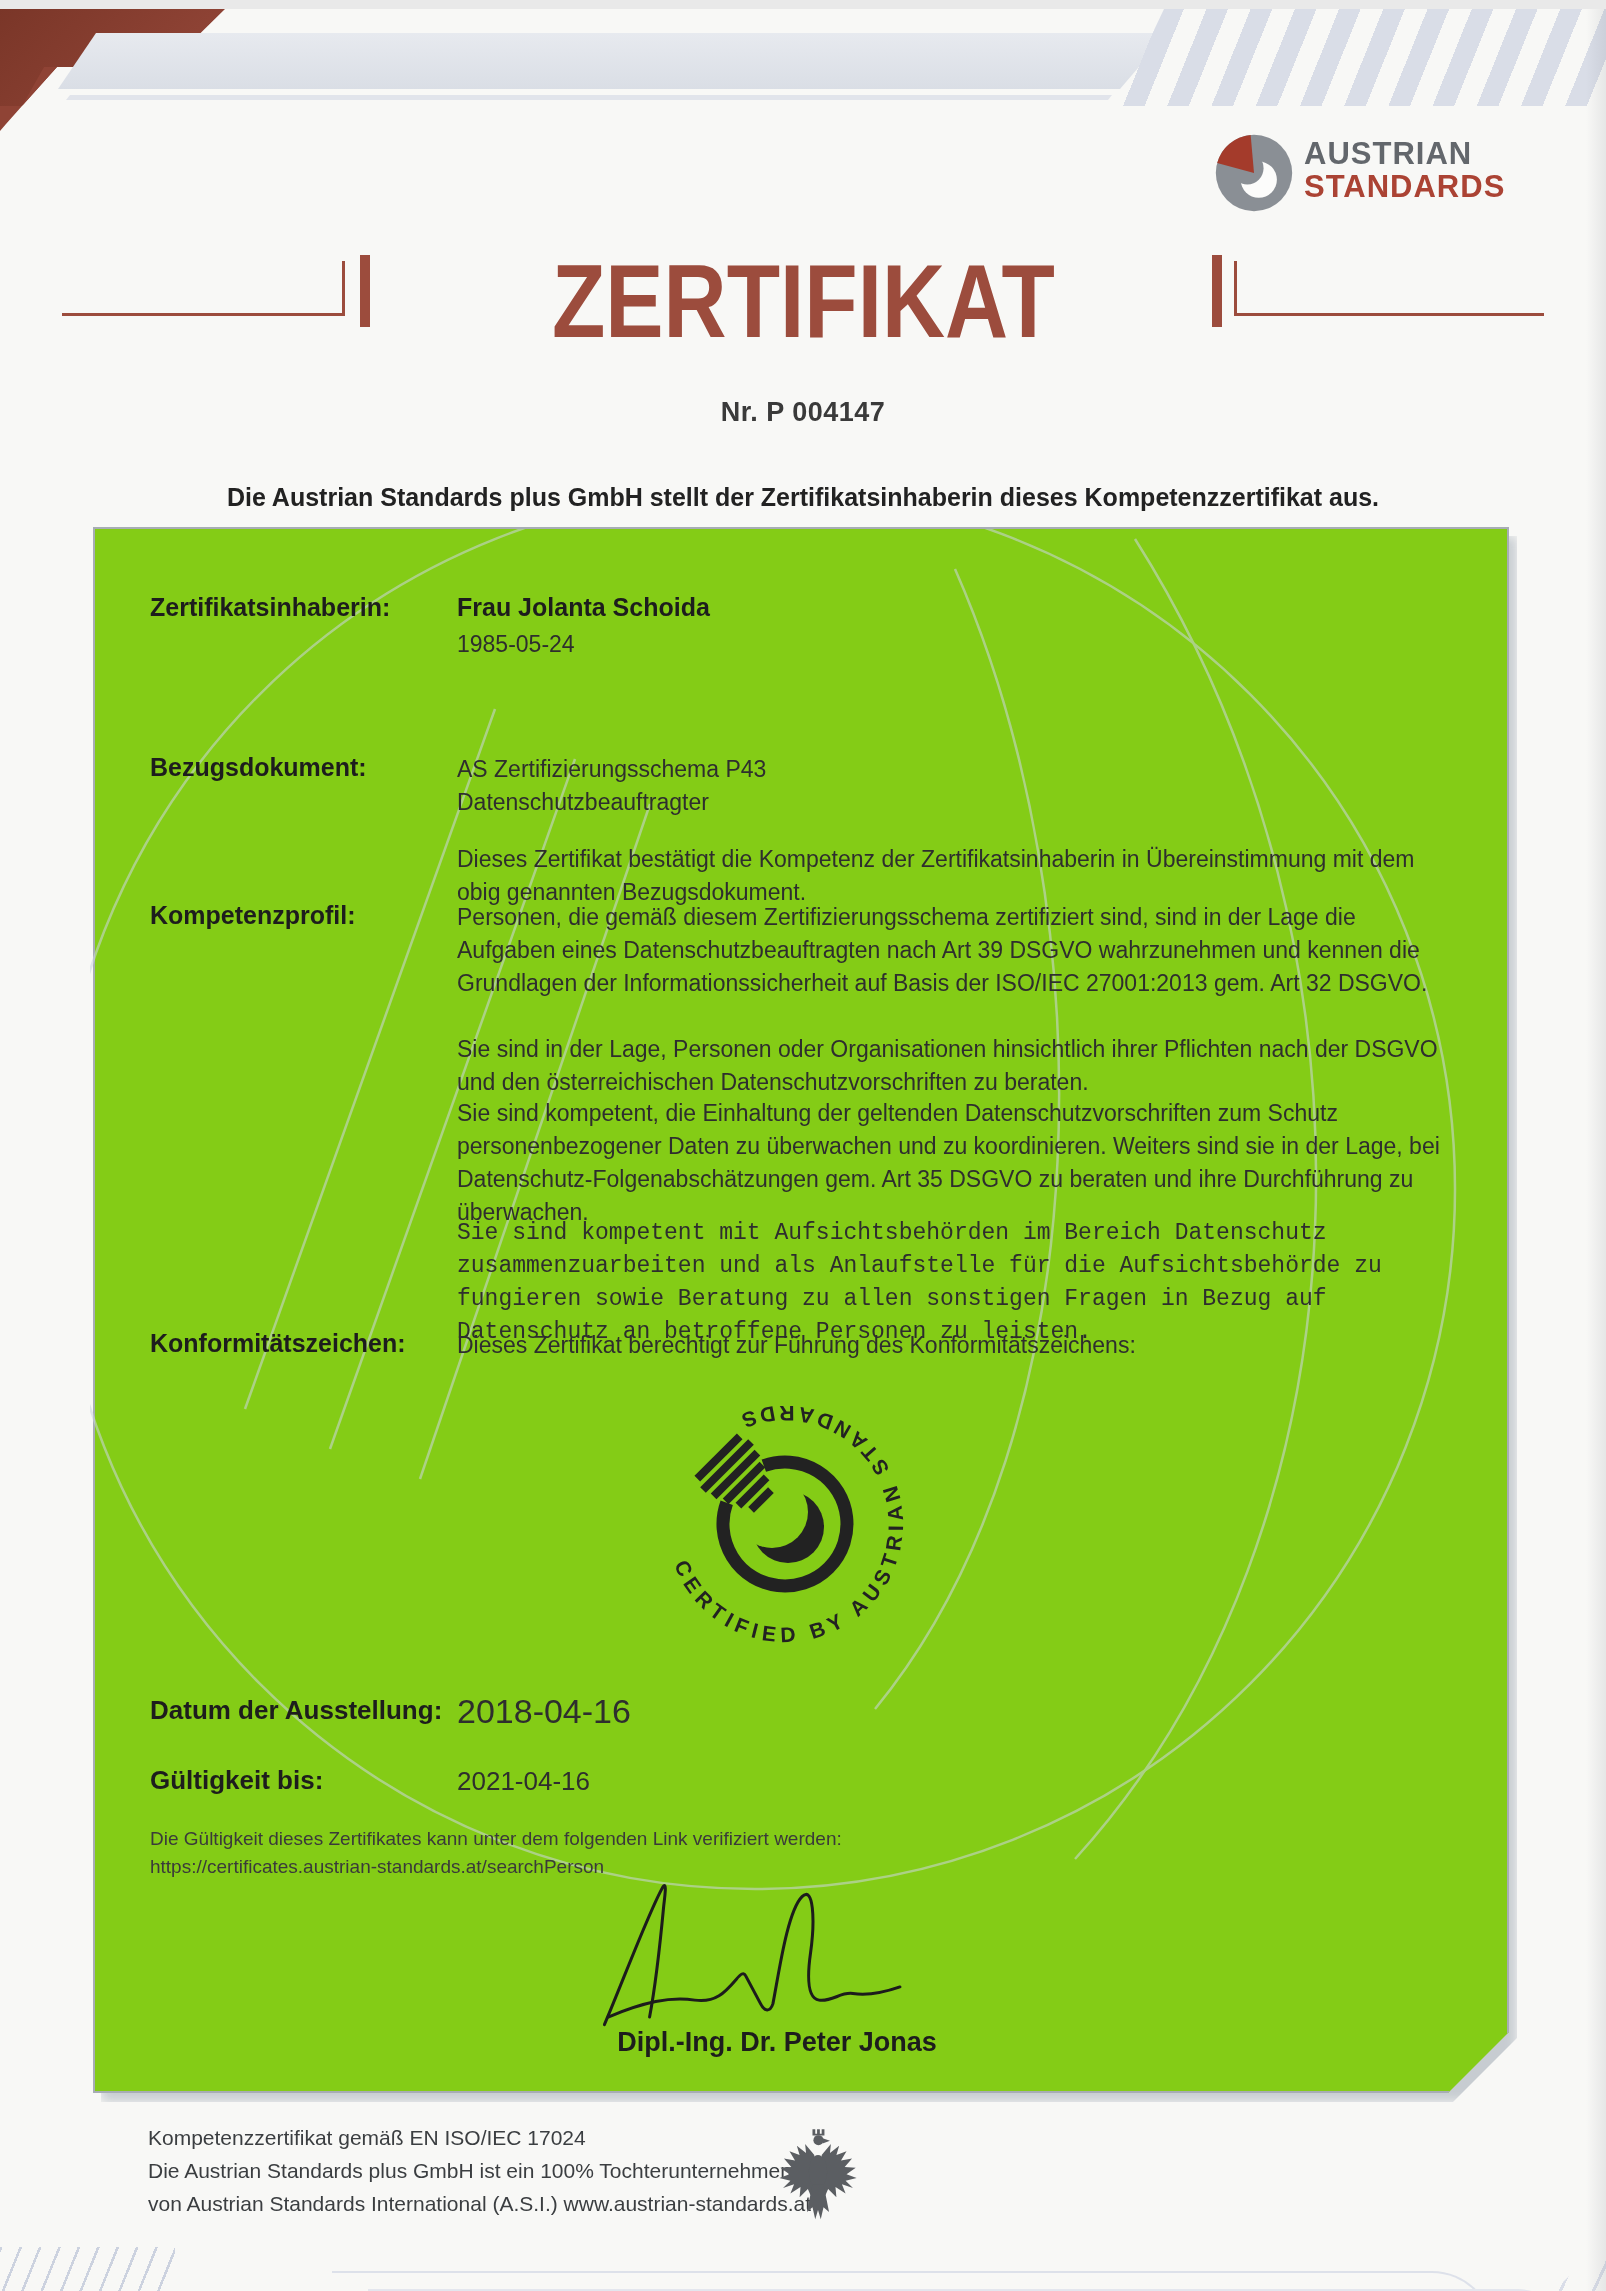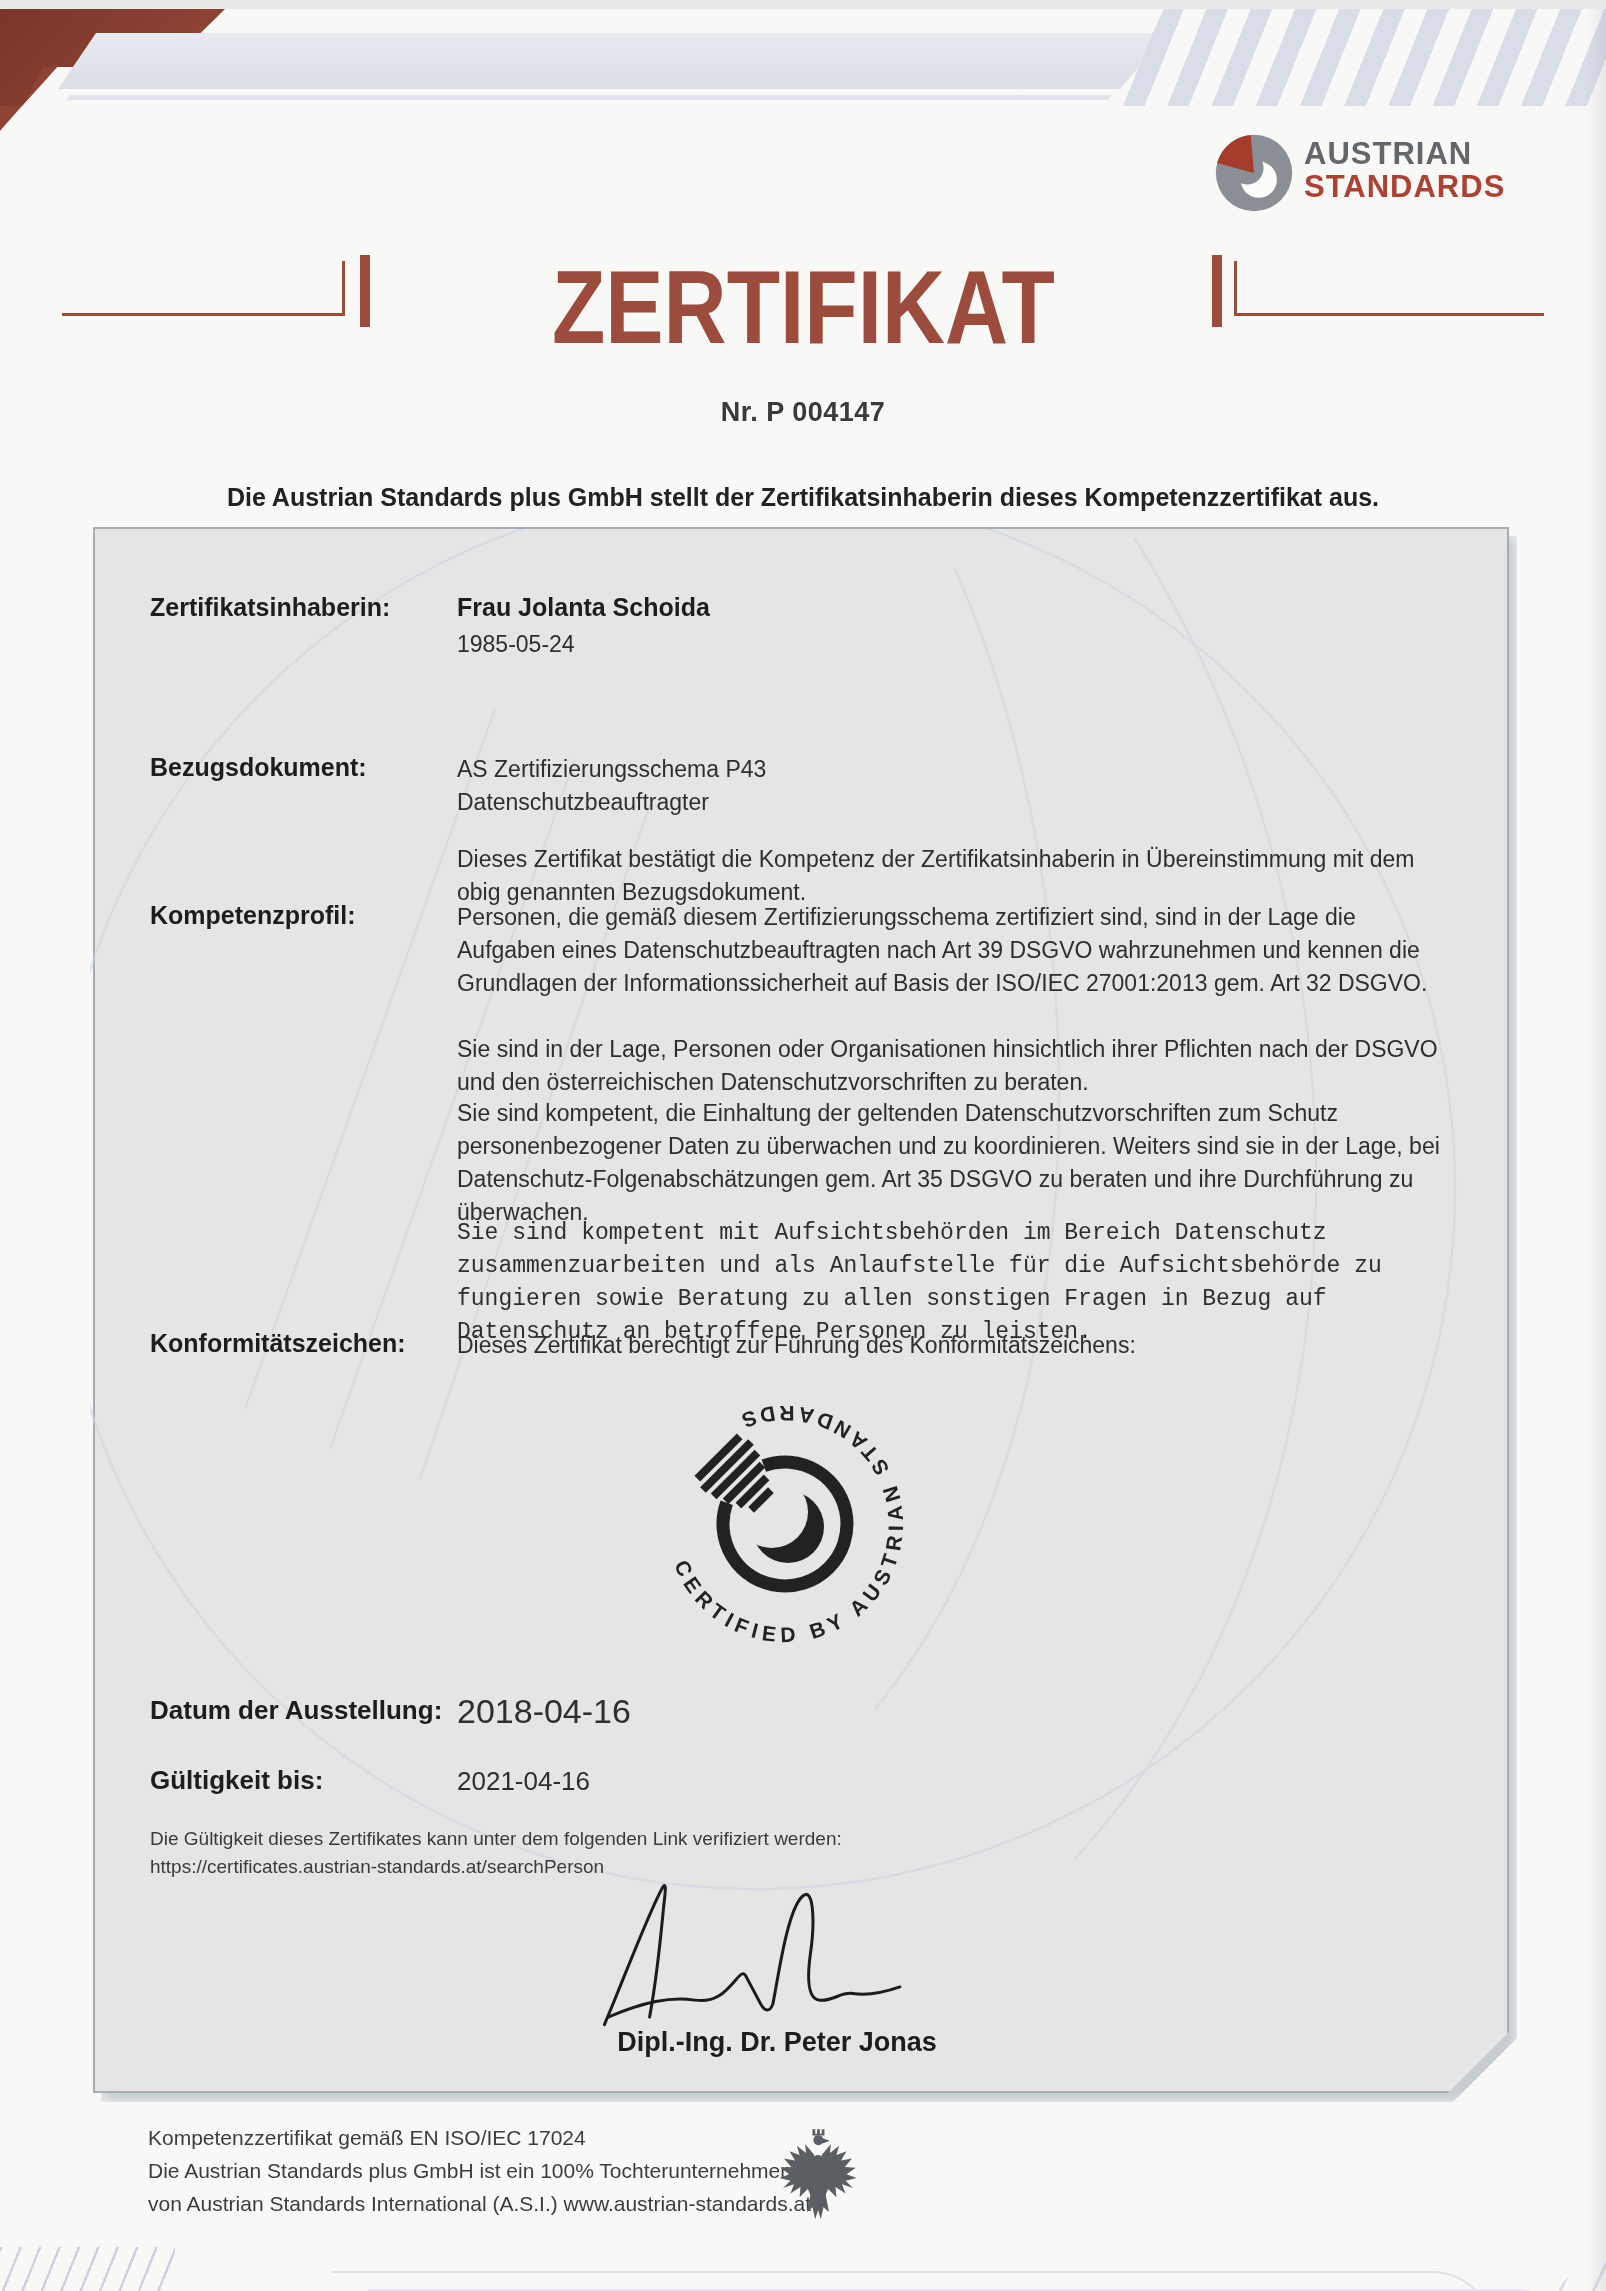--- a/index.html
+++ b/index.html
@@ -55,42 +55,42 @@
     clip-path:polygon(100% 0,100% 100%,0 100%);
   }
   .edge-shade{ right:0; top:0; width:20px; height:100%;
     background:linear-gradient(90deg,rgba(0,0,0,0),rgba(120,125,135,.14)); }
   
   .logo-wrap{ left:1212px; top:120px; width:330px; height:95px; }
   .logo-text{ position:absolute; left:92px; top:8px; line-height:33px; letter-spacing:1px; }
   .logo-line1{ font-size:31px; font-weight:bold; color:#63676c; }
   .logo-line2{ font-size:31px; font-weight:bold; color:#ab4334; }
   .title{
-    left:0; top:239px; width:1606px; text-align:center;
+    left:0; top:233px; width:1606px; text-align:center;
     font-size:104px; font-weight:bold; color:#9c4c3d; letter-spacing:0px;
   }
   .title span{ display:inline-block; transform:scaleX(.84); transform-origin:center; }
   .rule{ background:#9c4c3d; }
   .cert-number{
     left:0; top:388px; width:1606px; text-align:center;
     font-size:27px; font-weight:bold; color:#3a3a3a; letter-spacing:.5px;
   }
   .intro{
     left:0; top:474px; width:1606px; text-align:center;
     font-size:25px; font-weight:bold; color:#222;
   }
   
   .box-shadow{
     left:101px; top:527px; width:1416px; height:1566px;
     background:rgba(140,150,165,.45); filter:blur(6px);
     clip-path:polygon(0 0,100% 0,100% calc(100% - 64px),calc(100% - 64px) 100%,0 100%);
   }
   .box{
     left:93px; top:518px; width:1416px; height:1566px;
-    background:#e5e5e5; border:2px solid #a7adb4; box-sizing:border-box;
+    background:#84cc16; border:2px solid #a7adb4; box-sizing:border-box;
     clip-path:polygon(-3px -3px,calc(100% + 3px) -3px,calc(100% + 3px) calc(100% - 64px),calc(100% - 64px) calc(100% + 3px),-3px calc(100% + 3px));
   }
   .label{ font-size:25px; font-weight:bold; color:#1d1d1d; }
   .value-bold{ font-size:25px; font-weight:bold; color:#1d1d1d; }
   .body-text{ font-size:23px; color:#2e2e2e; line-height:33px; }
   .row-label{ position:absolute; left:55px; width:300px; }
   .row-value{ position:absolute; left:362px; width:1000px; }
   .small-text{ font-size:19px; color:#3a3a3a; line-height:28px; }
   .sig-name{ font-size:27px; font-weight:bold; color:#1d1d1d; text-align:center; }
   .sig-title{ font-size:25px; color:#2e2e2e; text-align:center; }

